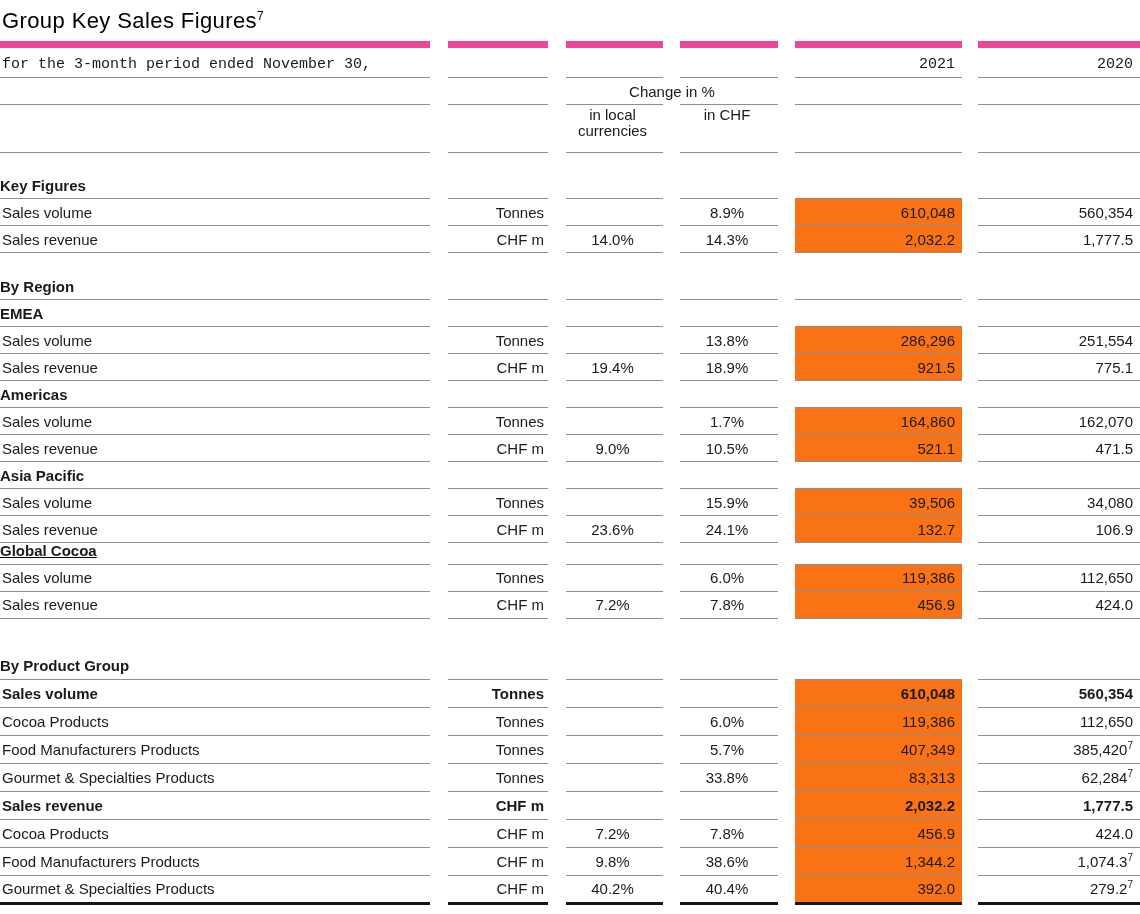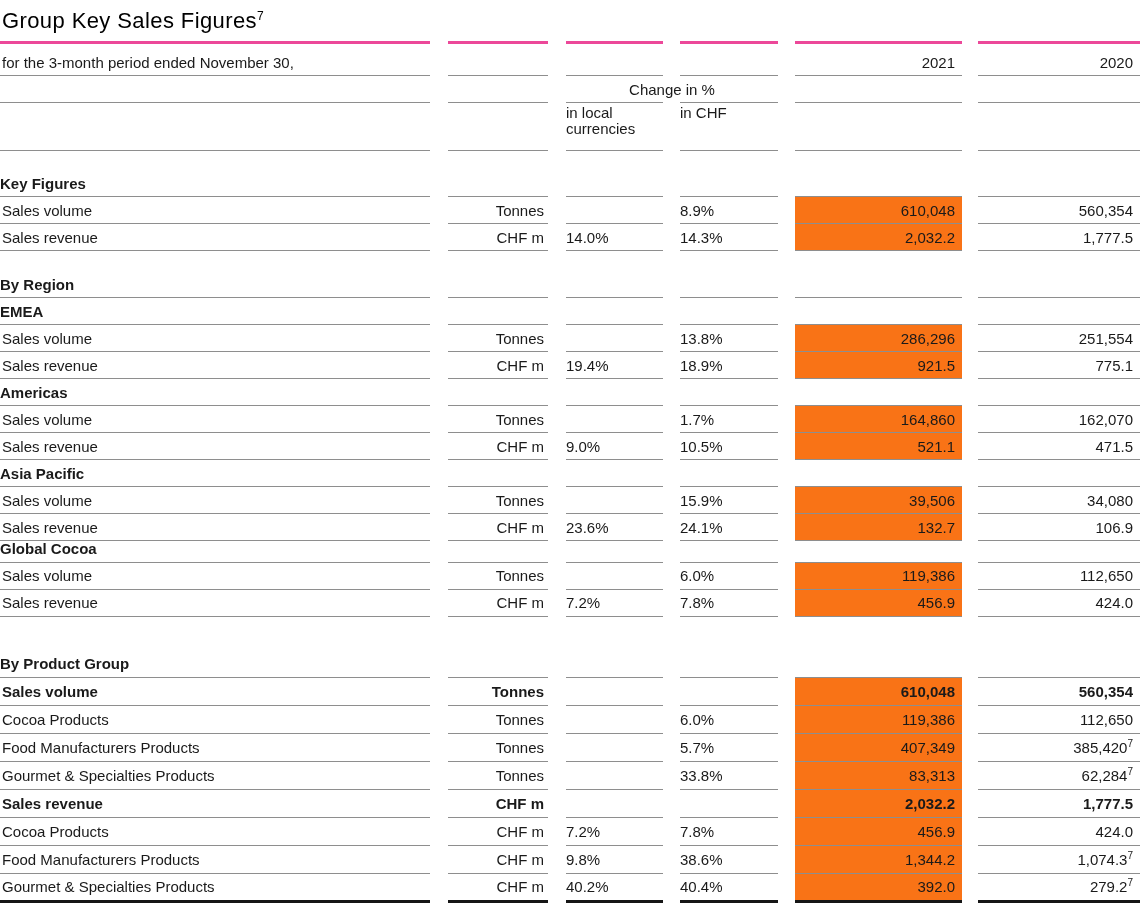--- a/index.html
+++ b/index.html
@@ -18,26 +18,26 @@
 
   table.t { border-collapse:collapse; table-layout:fixed; width:1140px; }
   table.t td {
     font-size:15px; line-height:1.1; color:#1a1a1a;
     vertical-align:bottom; padding:0 0 4px 0;
     overflow:hidden; white-space:nowrap;
   }
   td.ln  { border-bottom:1px solid #8e8e8e; }
   td.gap { border:none; }
 
-  tr.hdr1 td.ln { border-top:3px solid #ec4899; }
+  tr.hdr1 td.ln { border-top:7px solid #ec4899;font-family:Liberation Mono, monospace; }
   tr.final td.ln { border-bottom:3px solid #161616; }
 
   .hdrtext { color:#3d4c4a; }
   .num  { text-align:right; padding-right:7px !important; }
-  .pct  { text-align:left; padding-right:4px !important; }
+  .pct  { text-align:center; padding-right:4px !important; }
   .unit { text-align:right; padding-right:4px !important; }
   .shade { background:#f97316; }
   .sec { font-weight:bold; color:#40504e; }
   .sub { font-weight:bold; color:#141414; }
   .lbl { padding-left:2px !important; }
   tr.bold td { font-weight:bold; }
 
   
   td.chgspan {
     text-align:center;
@@ -277,21 +277,21 @@
         <td class="ln unit">CHF m</td>
         <td class="gap"></td>
         <td class="ln pct">23.6%</td>
         <td class="gap"></td>
         <td class="ln pct">24.1%</td>
         <td class="gap"></td>
         <td class="ln num shade">132.7</td>
         <td class="gap"></td>
         <td class="ln num">106.9</td>
       </tr>
-      <tr style="height: 19px;">
+      <tr style="height: 19px; text-decoration: underline;">
         <td class="ln sub">Global Cocoa</td>
         <td class="gap"></td>
         <td class="ln unit"></td>
         <td class="gap"></td>
         <td class="ln pct"></td>
         <td class="gap"></td>
         <td class="ln pct"></td>
         <td class="gap"></td>
         <td class="ln num"></td>
         <td class="gap"></td>

